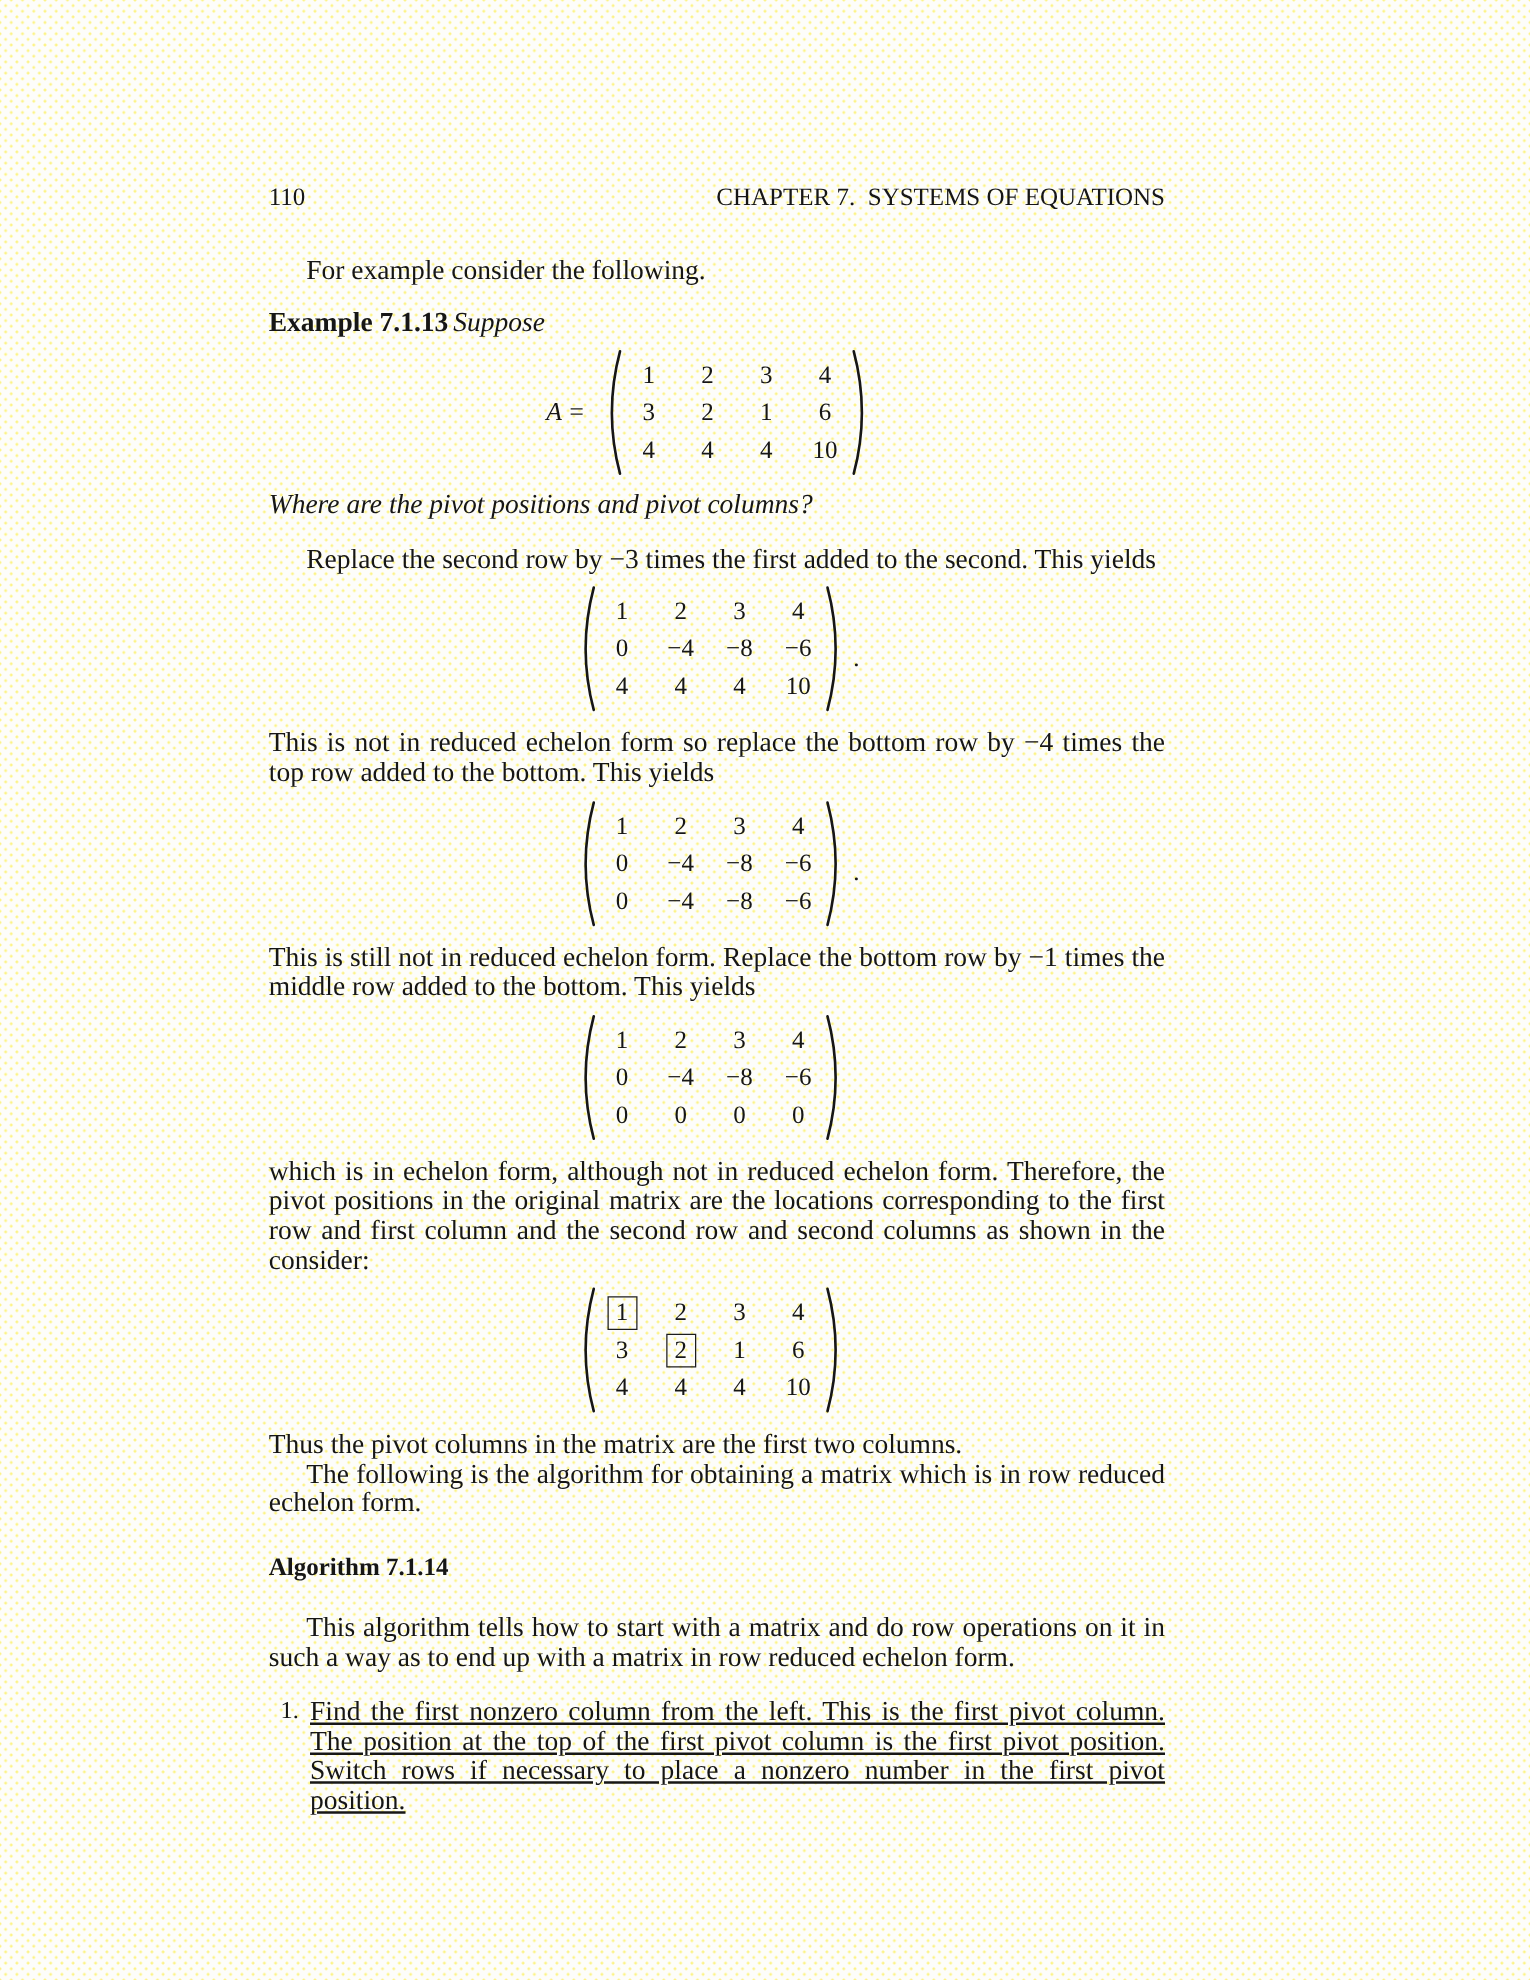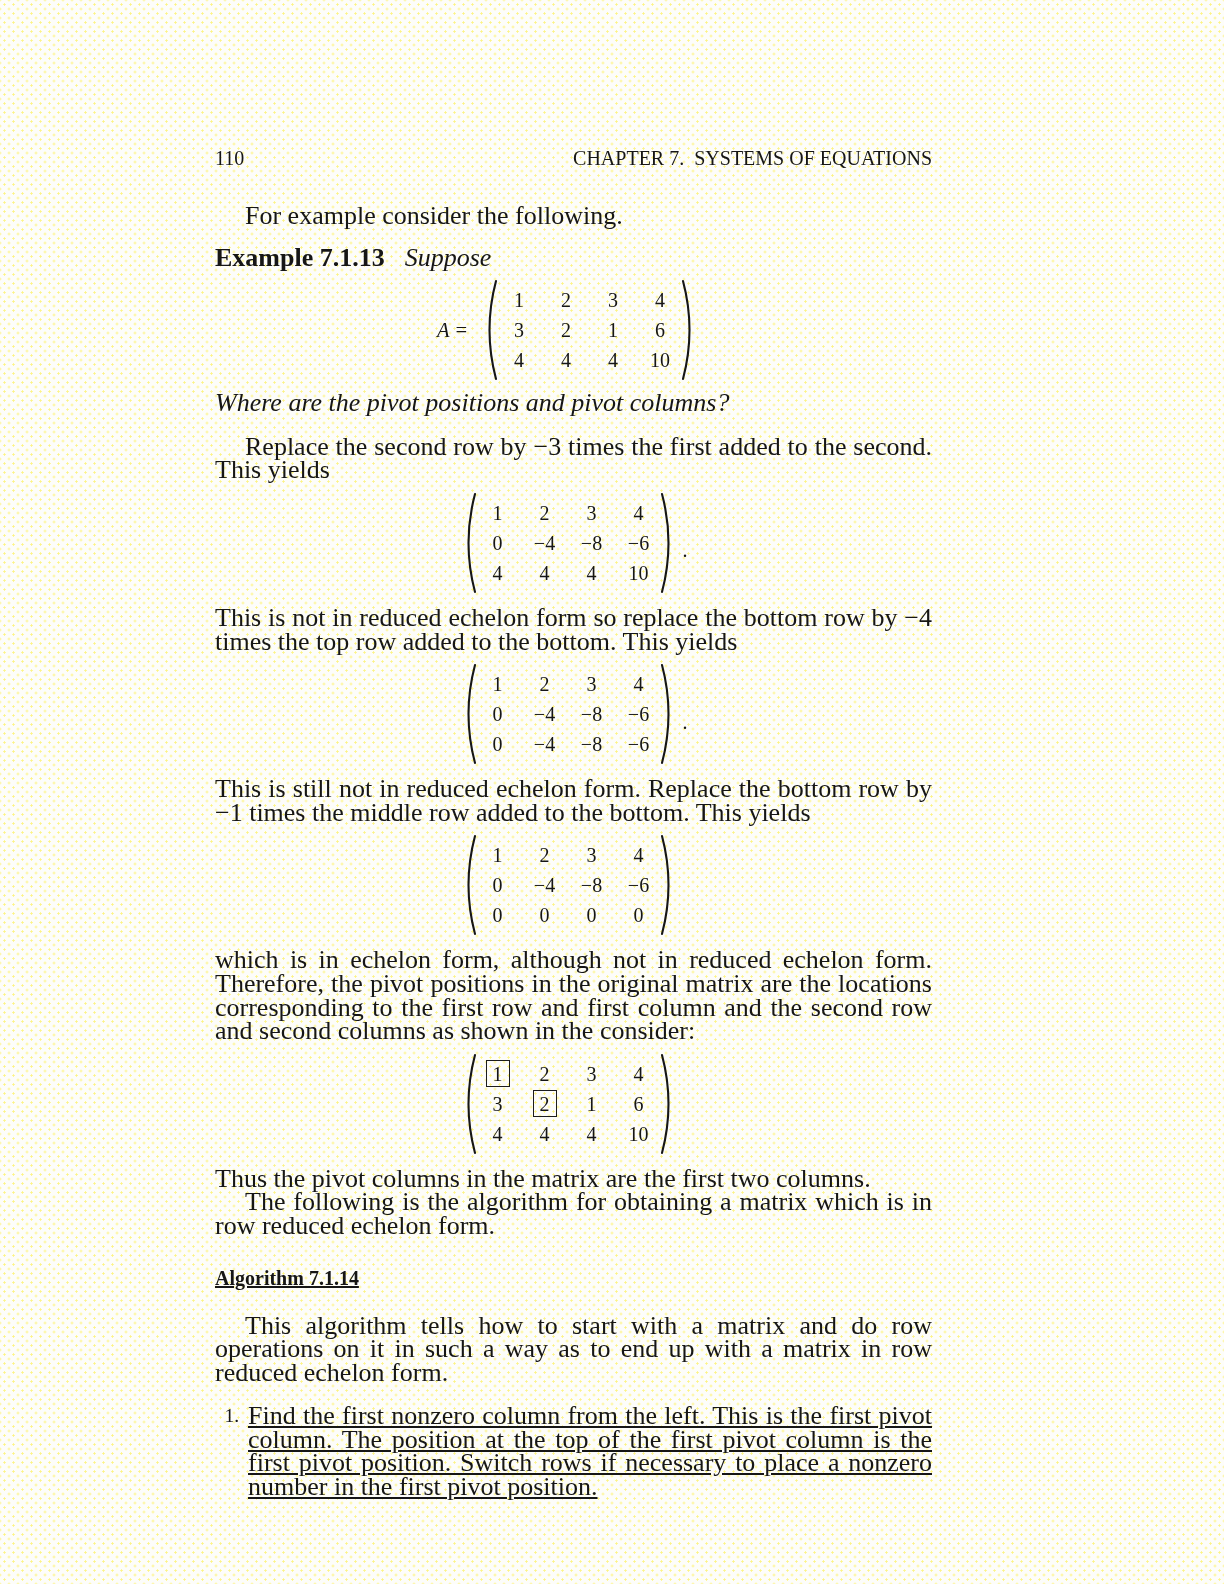--- a/index.html
+++ b/index.html
@@ -31,36 +31,36 @@
   .running-head {
     display: flex;
     justify-content: space-between;
     align-items: baseline;
     font-size: 20px;
     line-height: 24px;
     margin-bottom: 34px;
   }
   p {
     margin: 0;
-    font-size: 26px;
+    font-size: 22px;
     line-height: 23.6px;
     text-align: justify;
   }
   .indent { text-indent: 30px; }
   .italic { font-style: italic; }
   .mt-intro   { margin-top: 0; }
   .mt-q       { margin-top: 1px; }
   .mt-para    { margin-top: 20px; }
   .mt-cont    { margin-top: 12px; }
-  .mt-alg     { margin-top: 28px; text-decoration: underline; }
+  .mt-alg     { margin-top: 28px; }
   .mt-algpara { margin-top: 24px; }
 
   .example-head { margin-top: 18px; }
   .example-head .lbl { font-weight: bold; }
-  .example-head .word { font-style: italic; margin-left: 20px; }
+  .example-head .word { font-style: italic; margin-left: 4px; }
 
   .alg-head {
     font-weight: bold;
     font-size: 20px;
     line-height: 24px;
   }
 
   
   .display-math {
     display: flex;

